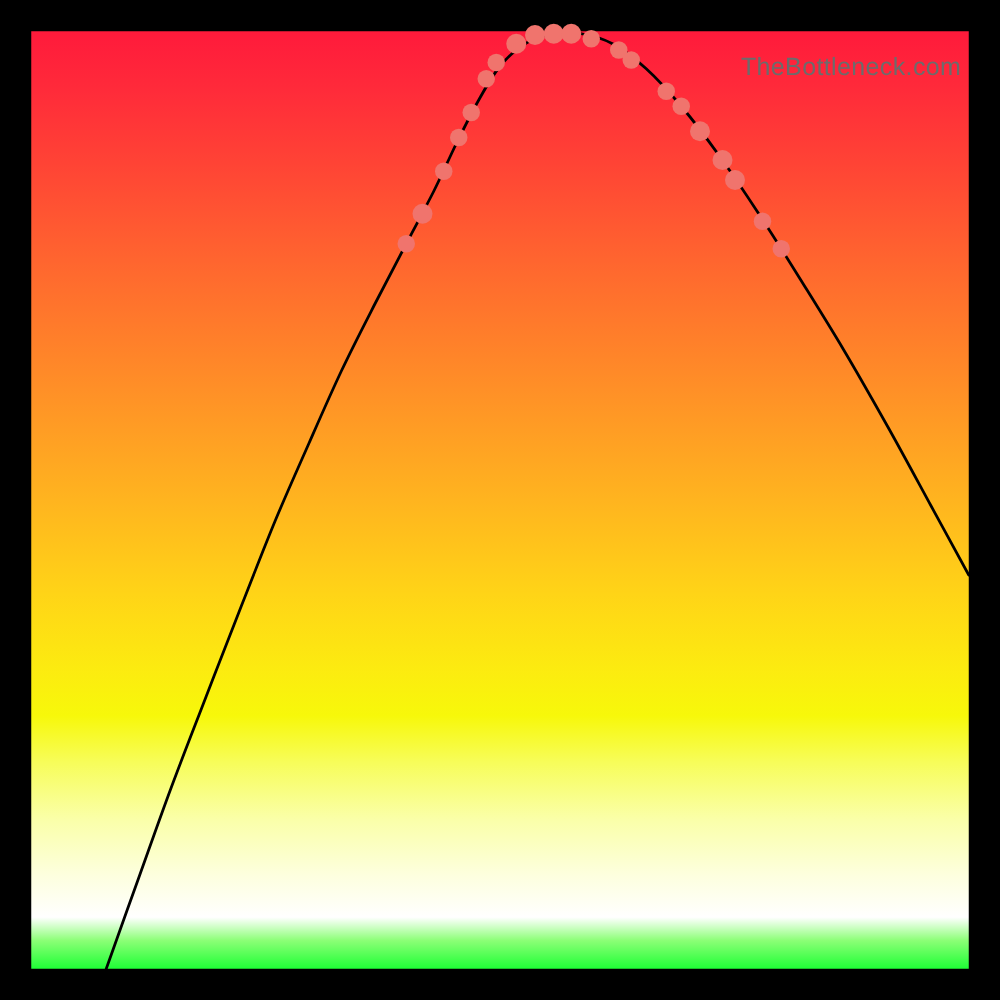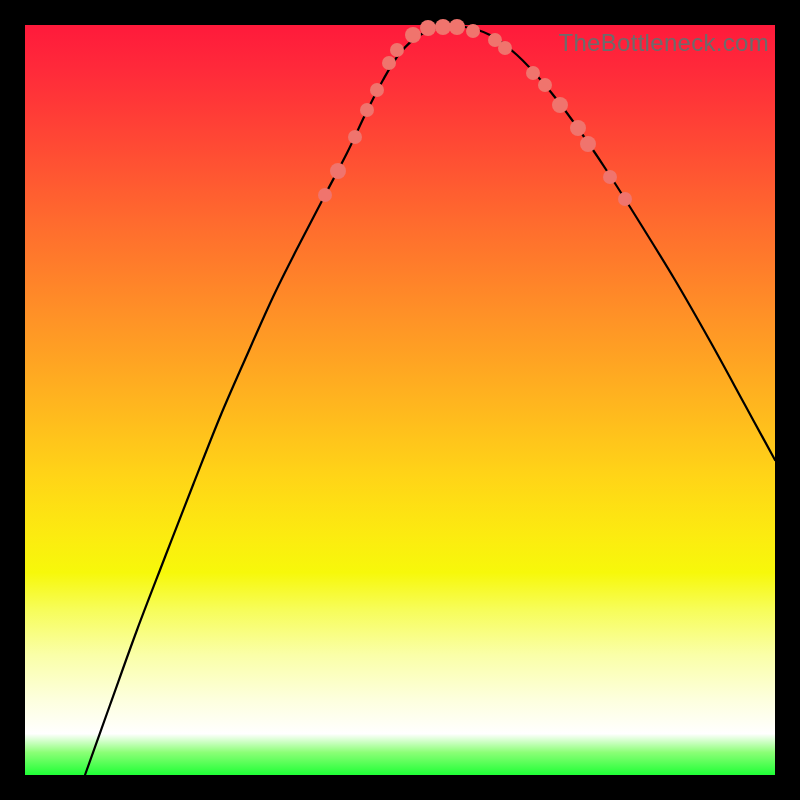--- a/index.html
+++ b/index.html
@@ -37,24 +37,24 @@
       #faffa8 84%,
       #fdffde 90%,
       #ffffff 94.5%,
       #8bff76 97%,
       #1fff36 100%
     );
     overflow: visible;
   }
   .watermark {
     position: absolute;
-    top: 4px;
+    top: 18px;
     right: 6px;
     color: #6c6c6c;
-    font-size: 24px;
+    font-size: 20px;
     font-weight: 500;
     letter-spacing: 0.3px;
     user-select: none;
   }
   svg.curve {
     position: absolute;
     left: 0;
     top: 0;
     width: 750px;
     height: 750px;

